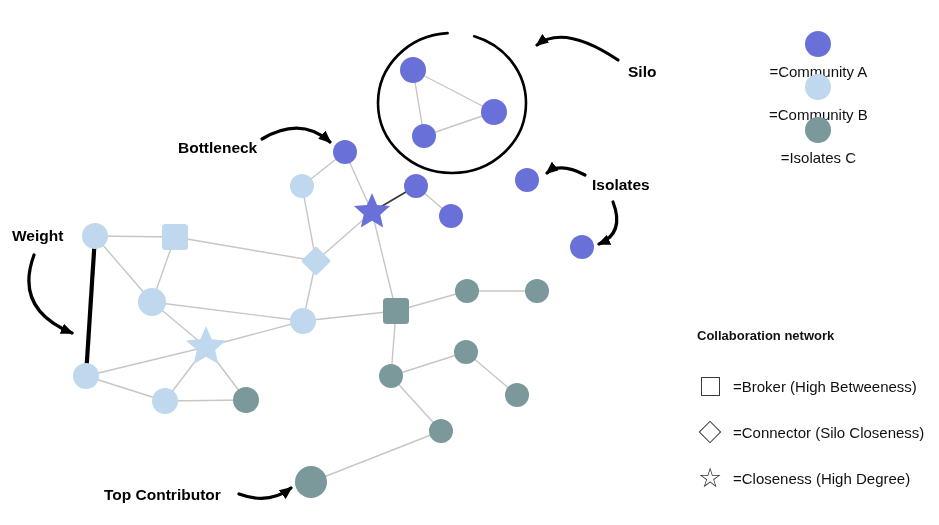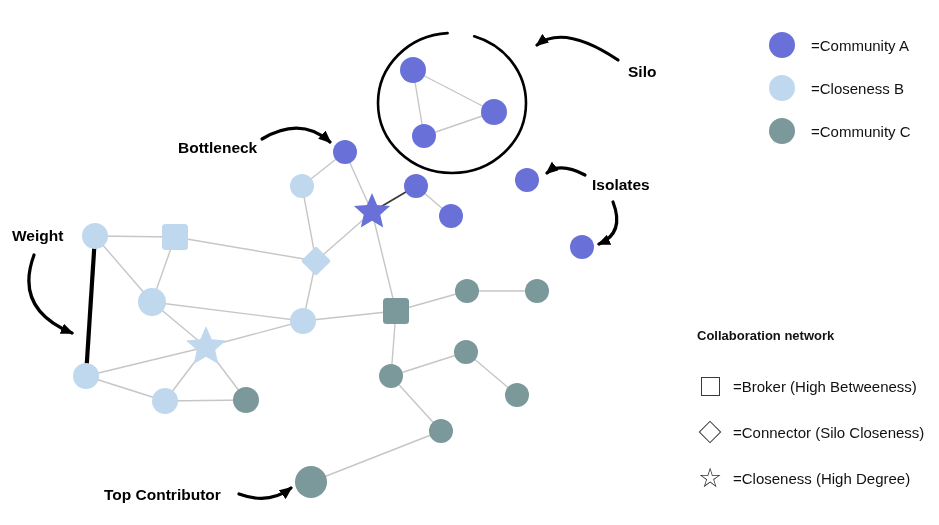--- a/index.html
+++ b/index.html
@@ -1,21 +1,21 @@
 <!DOCTYPE html>
 <html><head>
 <meta charset="utf-8">
 <style>
   html,body { margin:0; padding:0; background:#ffffff; font-family:"Liberation Sans", sans-serif; }
   .stage { position:relative; width:939px; height:525px; background:#ffffff; overflow:hidden; }
   svg.network { position:absolute; left:0; top:0; }
   svg.network text { font-family:"Liberation Sans", sans-serif; }
 
   .legend-communities { position:absolute; left:769px; top:31px; }
-  .legend-row { display:flex; align-items:center; gap:16px; height:28px; margin-bottom:15px; }
+  .legend-row { display:flex; align-items:center; gap:6px; height:28px; margin-bottom:15px;flex-direction:column; }
   .swatch { width:26px; height:26px; border-radius:50%; flex:0 0 auto; }
   .legend-label { font-size:15px; color:#111; white-space:nowrap; }
 
   .legend-roles { position:absolute; left:697px; top:328px; }
   .roles-title { font-weight:bold; font-size:13px; color:#111; margin-bottom:30px; }
   .role-row { display:flex; align-items:center; gap:10px; height:26px; margin-bottom:20px; }
   .shape-cell { width:26px; height:26px; display:flex; align-items:center; justify-content:center; flex:0 0 auto; }
   .shape-square { width:17px; height:17px; border:1.6px solid #3a3a3a; background:#fff; display:block; }
   .shape-diamond { width:14px; height:14px; border:1.6px solid #3a3a3a; background:#fff; transform:rotate(45deg); display:block; }
   .shape-star { font-size:27px; line-height:1; color:#2f2f2f; }
@@ -105,25 +105,25 @@
       <text x="104" y="500" fill="#000000" font-size="15.5" font-weight="bold">Top Contributor</text>
     </svg>
 
   <div class="legend-communities">
     <div class="legend-row">
       <span class="swatch" style="background-color: rgb(105, 113, 217);"></span>
       <span class="legend-label">=Community A</span>
     </div>
     <div class="legend-row">
       <span class="swatch" style="background-color: rgb(191, 216, 238);"></span>
-      <span class="legend-label">=Closeness B</span>
+      <span class="legend-label">=Community B</span>
     </div>
     <div class="legend-row">
       <span class="swatch" style="background-color: rgb(123, 152, 155);"></span>
-      <span class="legend-label">=Community C</span>
+      <span class="legend-label">=Isolates C</span>
     </div>
   </div>
 
   <div class="legend-roles">
     <div class="roles-title">Collaboration network</div>
     <div class="role-row">
       <span class="shape-cell">
         <span class="shape-square"></span>
       </span>
       <span class="role-label">=Broker (High Betweeness)</span>

